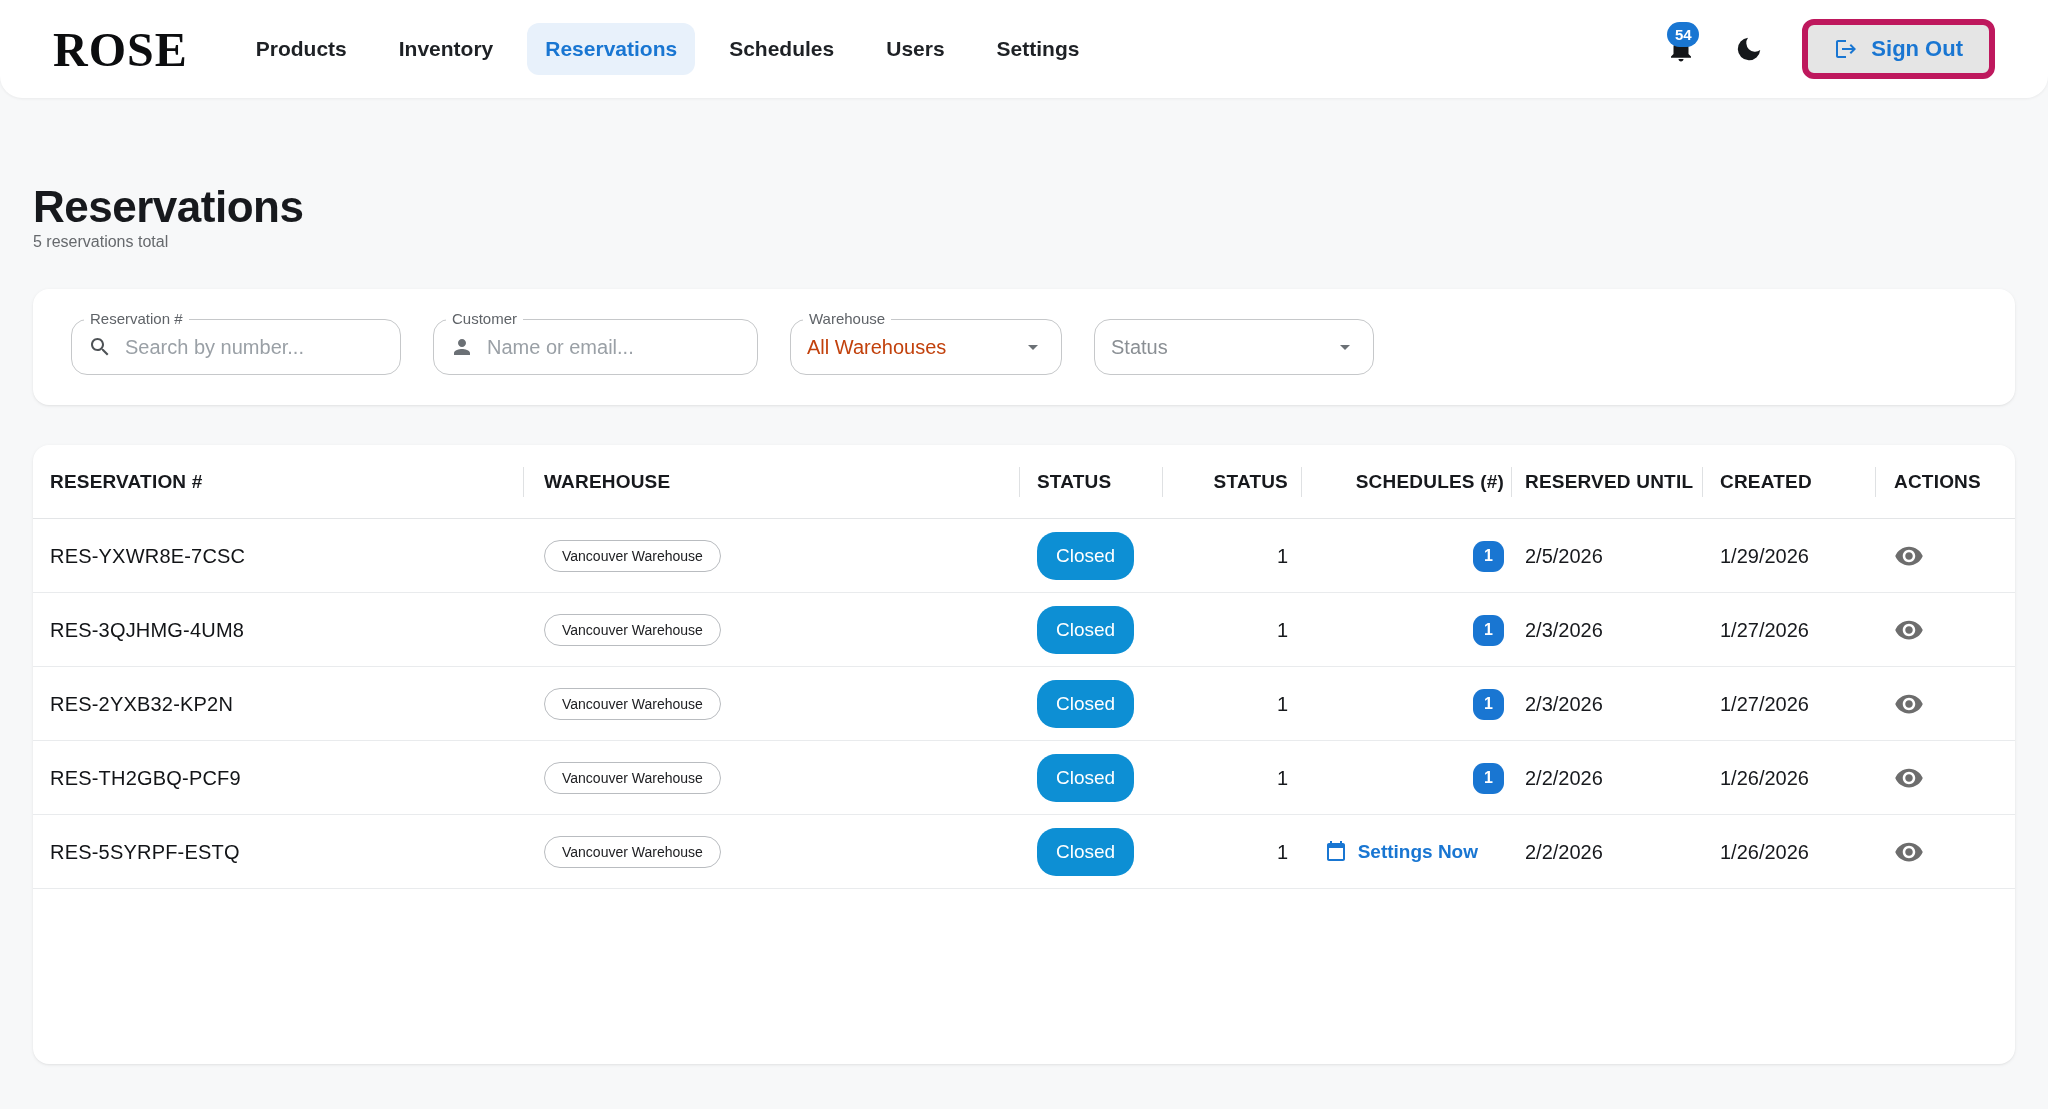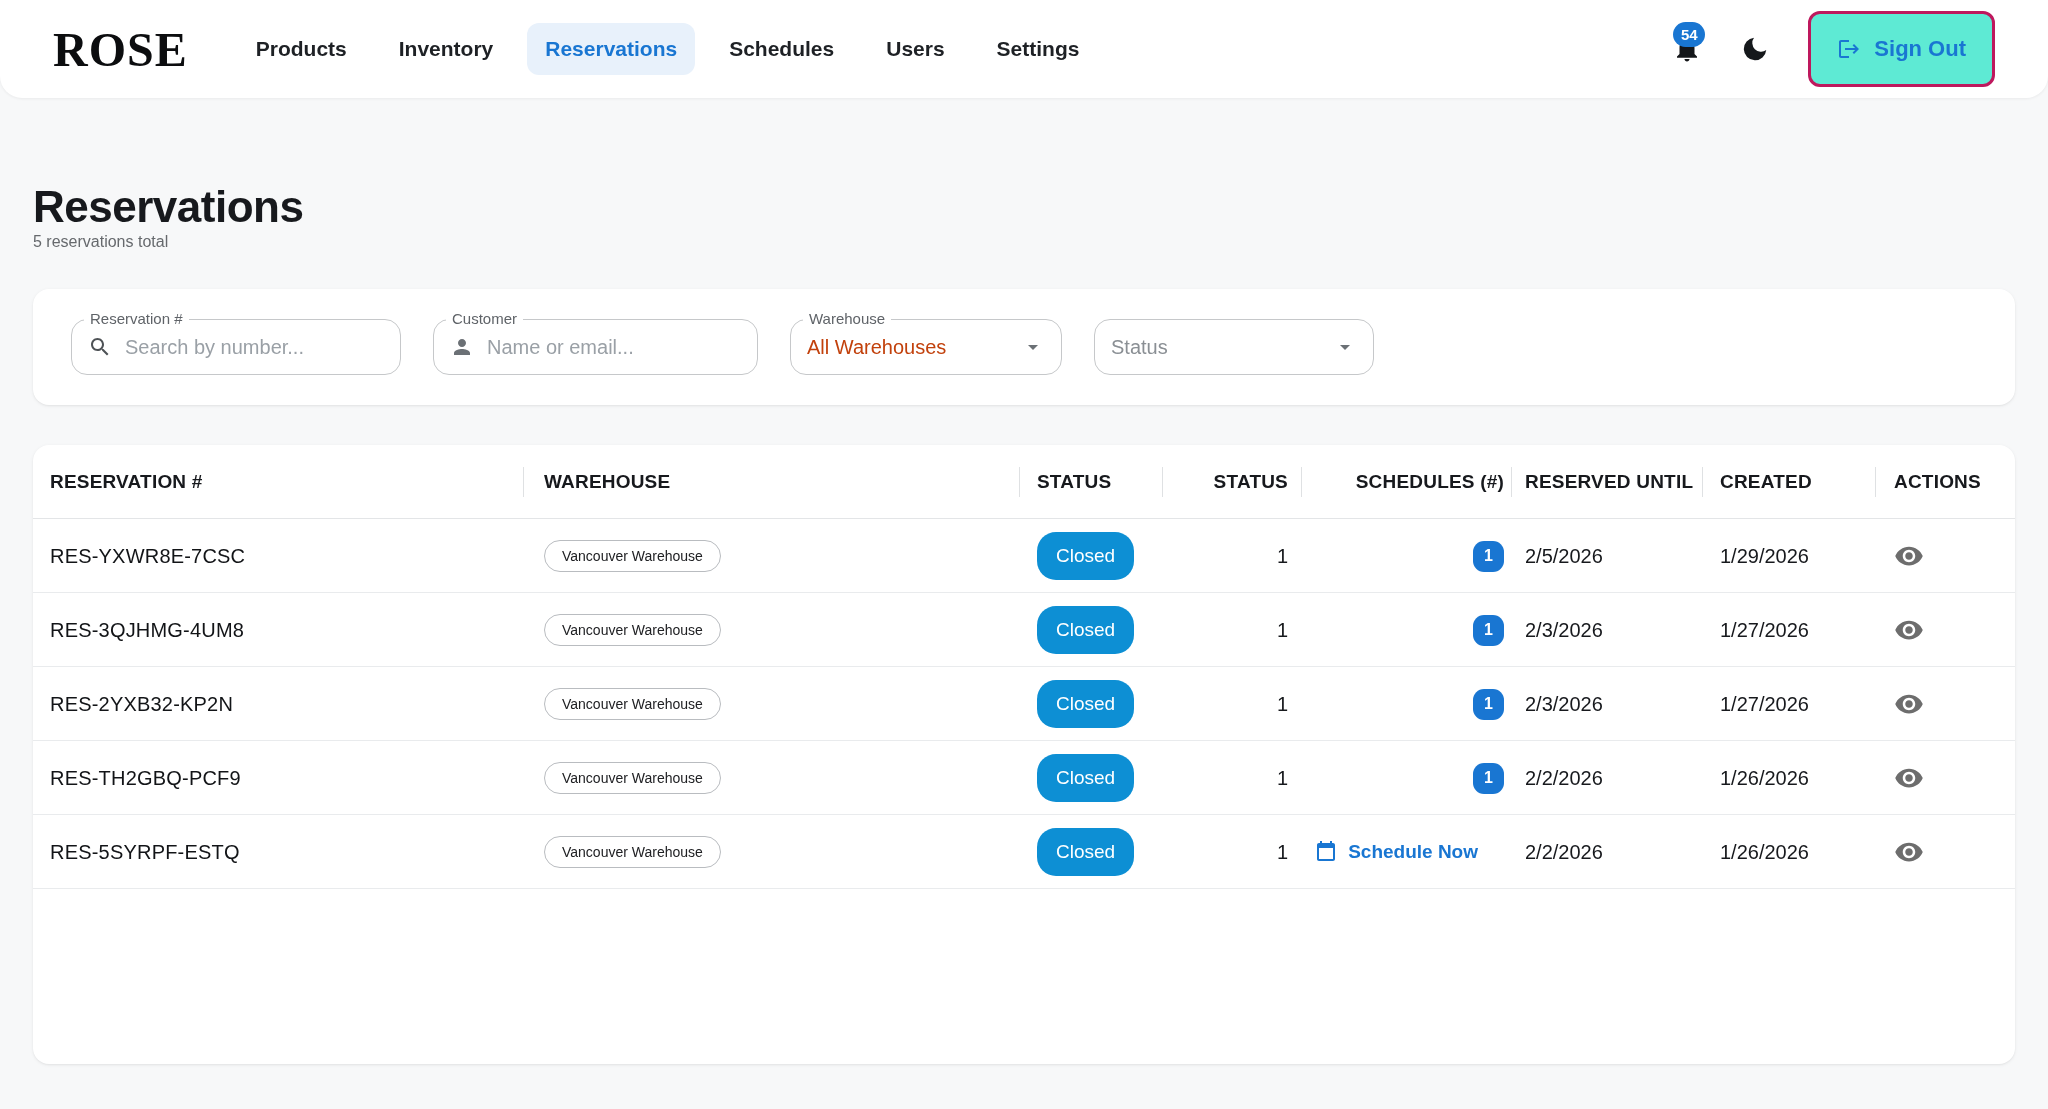--- a/index.html
+++ b/index.html
@@ -36,22 +36,22 @@
   .nav-item.active{color:var(--accent);background:var(--active-nav-bg);}
   .header-actions{margin-left:auto;display:flex;align-items:center;gap:38px;}
   .icon-btn{position:relative;background:none;border:none;padding:0;cursor:pointer;display:flex;align-items:center;}
   .badge{
     position:absolute;top:-12px;left:1px;min-width:32px;height:25px;
     background:var(--accent);color:#fff;border-radius:13px;
     font-size:15px;font-weight:700;display:flex;align-items:center;justify-content:center;
     padding:0 7px;font-family:"Liberation Sans", sans-serif;
   }
   .signout-btn{
-    display:flex;align-items:center;gap:13px;height:76px;padding:0 26px;
-    background:#5eead4;border:3px solid #be185d;border-radius:12px;
+    display:flex;align-items:center;gap:13px;height:60px;padding:0 26px;
+    background:#e5e5e5;border:6px solid #be185d;border-radius:12px;
     color:var(--accent);font-size:22px;font-weight:700;cursor:pointer;
     font-family:"Liberation Sans", sans-serif;
   }
   
   .main{padding:0 33px;}
   .page-title{margin:84px 0 0;font-size:44px;font-weight:700;letter-spacing:-.5px;color:var(--ink);}
   .page-subtitle{margin-top:1px;font-size:16px;color:var(--muted);}
   
   .filter-card{
     margin-top:38px;background:#fff;border-radius:16px;
@@ -374,21 +374,21 @@
             <span class="items-val">1</span>
           </div>
     <div class="td c5">
 
       <span class="schedule-now">
         <span style="display:flex;">
           <svg width="24" height="24" viewBox="0 0 24 24" fill="#1976d2">
                   <path d="M19 3h-1V1h-2v2H8V1H6v2H5c-1.11 0-2 .9-2 2v14c0 1.1.89 2 2 2h14c1.1 0 2-.9 2-2V5c0-1.1-.9-2-2-2zm0 16H5V8h14v11z"></path>
                 </svg>
         </span>
-        <span class="sn-label">Schedule Now</span>
+        <span class="sn-label">Settings Now</span>
       </span>
     </div>
     <div class="td c6">
             <span class="date-val">2/2/2026</span>
           </div>
     <div class="td c7">
             <span class="date-val">1/26/2026</span>
           </div>
     <div class="td c8">
       <button class="eye-btn">

